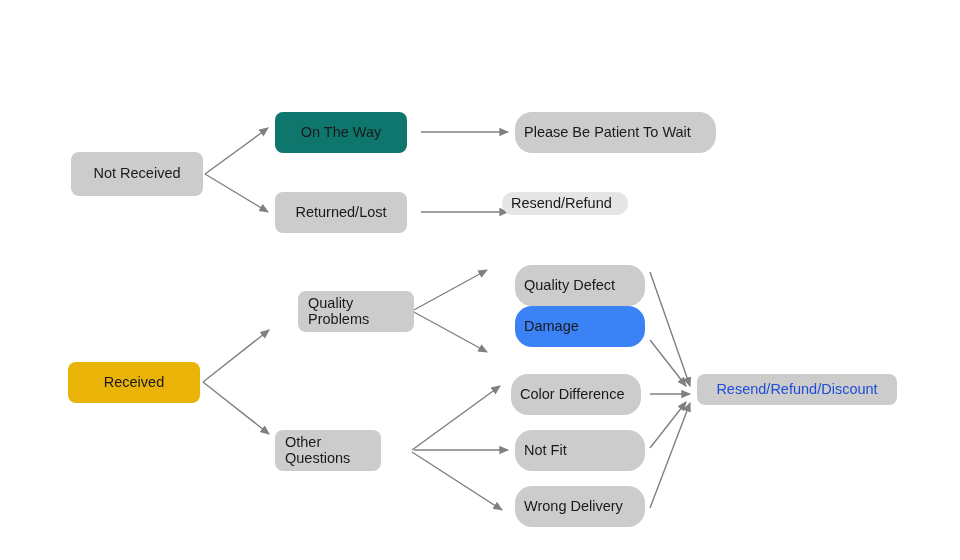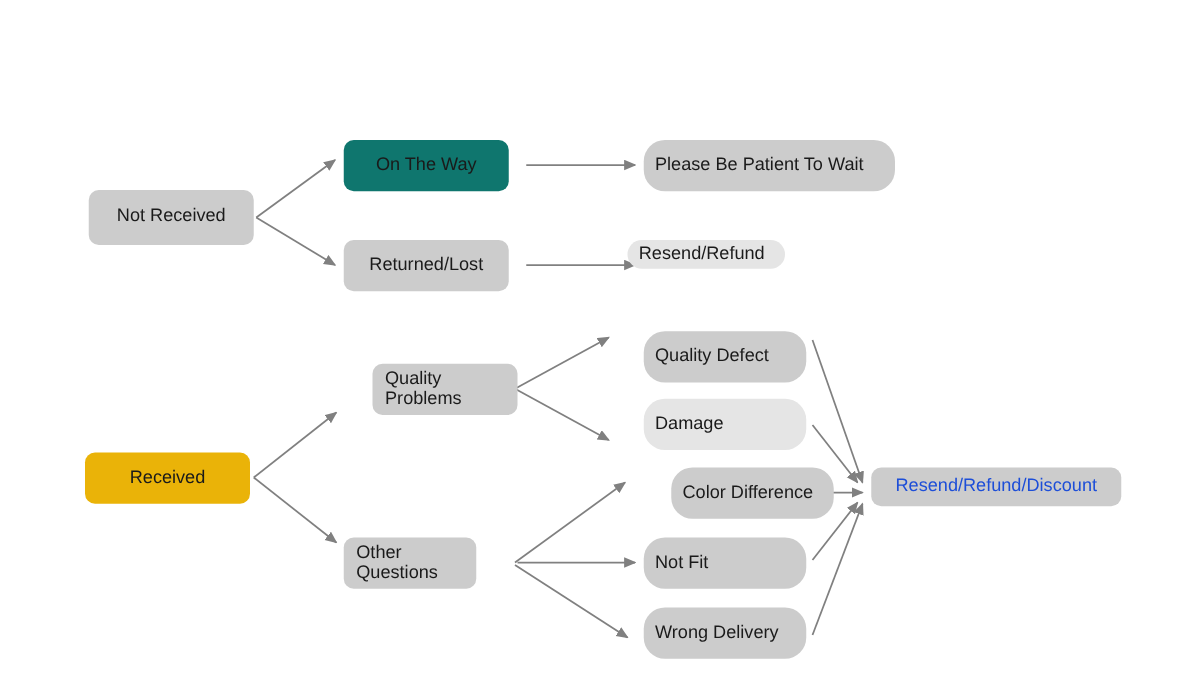--- a/index.html
+++ b/index.html
@@ -113,24 +113,24 @@
       </div>
       <div class="node center" style="left: 275px; top: 291px; width: 116px; height: 41px; background: rgb(204, 204, 204); color: rgb(26, 26, 26); margin-left: 23px;">
         <span>Quality Problems</span>
       </div>
       <div class="node center" style="left: 275px; top: 430px; width: 106px; height: 41px; background: rgb(204, 204, 204); color: rgb(26, 26, 26);">
         <span>Other Questions</span>
       </div>
       <div class="node left" style="left: 515px; top: 265px; width: 130px; height: 41px; background: rgb(204, 204, 204); color: rgb(26, 26, 26);">
         <span>Quality Defect</span>
       </div>
-      <div class="node left" style="left: 515px; top: 319px; width: 130px; height: 41px; background: #e5e5e5; color: rgb(26, 26, 26);">
+      <div class="node left" style="left: 515px; top: 306px; width: 130px; height: 41px; background: #3b82f6; color: rgb(26, 26, 26);">
         <span>Damage</span>
       </div>
-      <div class="node left" style="left: 537px; top: 374px; width: 130px; height: 41px; background: rgb(204, 204, 204); color: rgb(26, 26, 26);">
+      <div class="node left" style="left: 511px; top: 374px; width: 130px; height: 41px; background: rgb(204, 204, 204); color: rgb(26, 26, 26);">
         <span>Color Difference</span>
       </div>
       <div class="node left" style="left: 515px; top: 430px; width: 130px; height: 41px; background: rgb(204, 204, 204); color: rgb(26, 26, 26);">
         <span>Not Fit</span>
       </div>
       <div class="node left" style="left: 515px; top: 486px; width: 130px; height: 41px; background: rgb(204, 204, 204); color: rgb(26, 26, 26);">
         <span>Wrong Delivery</span>
       </div>
       <div class="node center" style="left: 697px; top: 374px; width: 200px; height: 31px; background: rgb(204, 204, 204); color: #1d4ed8;">
         <span>Resend/Refund/Discount</span>

